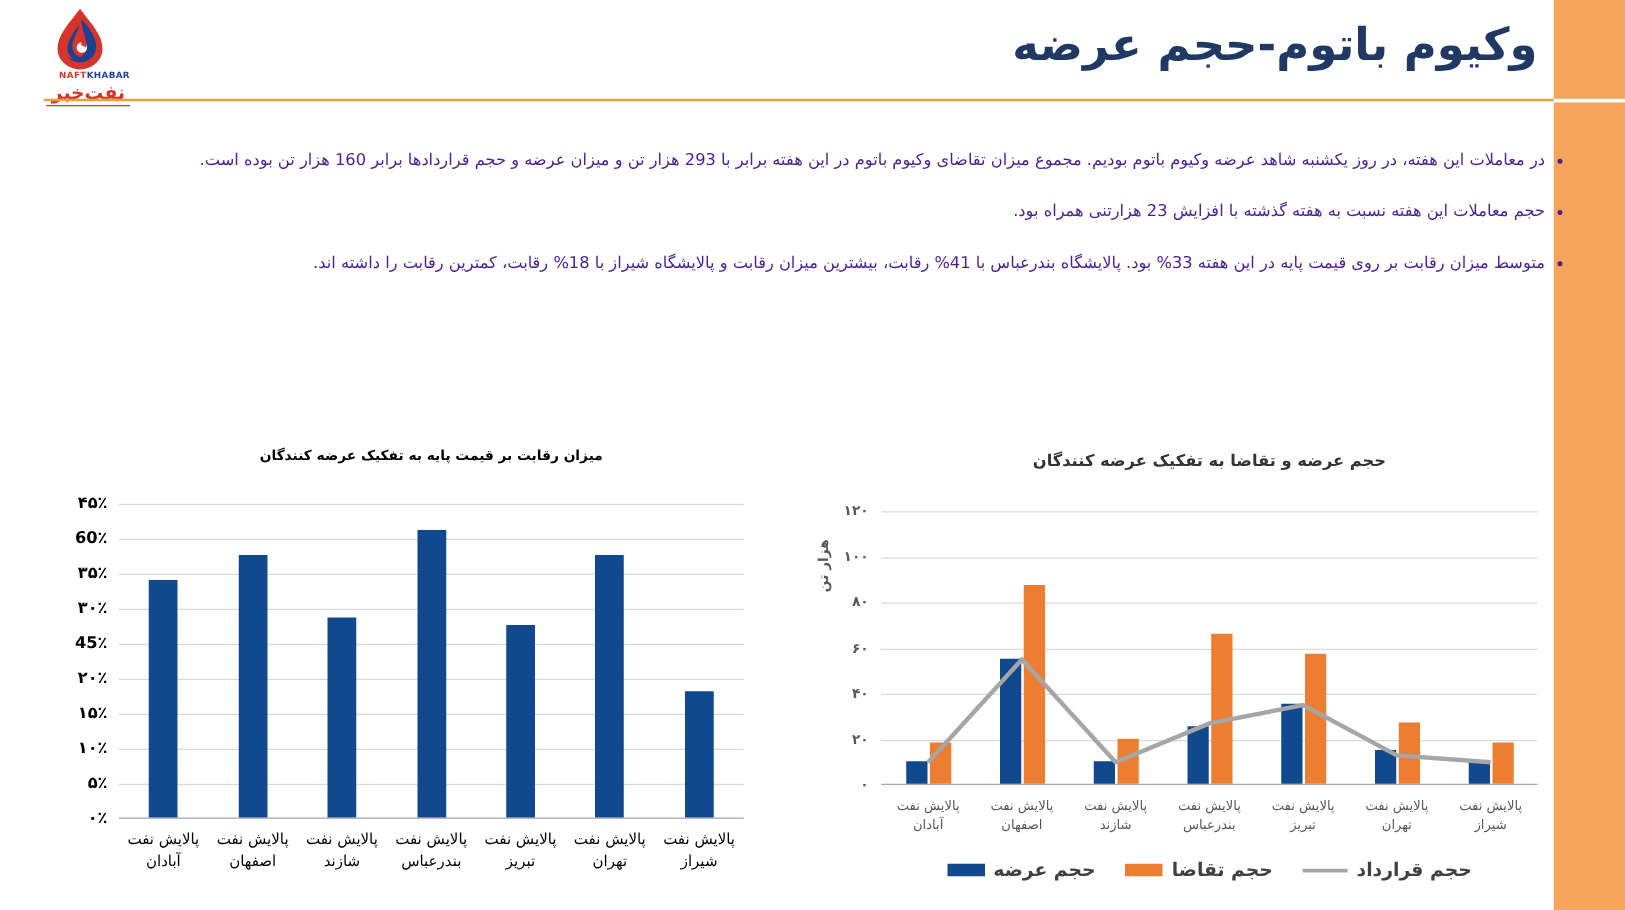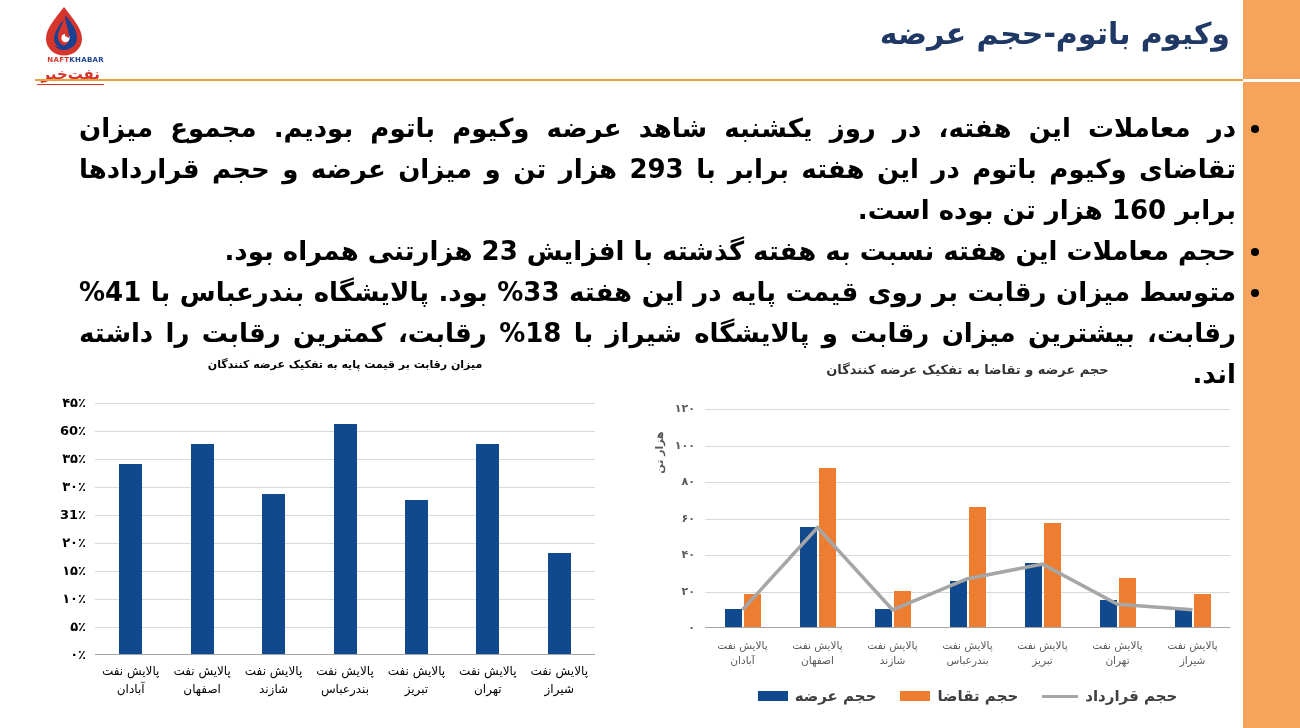--- a/index.html
+++ b/index.html
@@ -14,27 +14,27 @@
 
   
   .logo { position:absolute; left:24px; top:6px; width:80px; text-align:right; }
   .logo svg { display:block; margin:0 auto; }
   .logo-en { font-size:7px; font-weight:bold; letter-spacing:.3px; line-height:8px; }
   .logo-en .red  { color:#D6352B; }
   .logo-en .blue { color:#1B4193; }
   .logo-fa { color:#D6352B; font-weight:bold; font-size:15px; line-height:18px; border-bottom:1px solid #D6352B; display:inline-block; padding:0 4px 1px; }
 
   
-  .title { position:absolute; top:16px; right:70px; color:#1F3864; font-size:30px; font-weight:bold; }
+  .title { position:absolute; top:16px; right:70px; color:#1F3864; font-size:36px; font-weight:bold; }
   .rule  { position:absolute; left:35px; top:79px; width:1208px; height:2px; background:#E8A13C; }
 
   
   .bullets { position:absolute; top:108px; right:46px; width:1175px; list-style-position:outside; padding-right:18px; }
   .bullets li {
-    font-size:26px; line-height:41px; color:#000000; text-align:justify;font-weight:bold;
+    font-size:13px; line-height:41px; color:#4c1d95; text-align:justify;
   }
 
   
   .chart   { position:absolute; }
   .c-title { position:absolute; text-align:center; font-weight:bold; color:#262626; }
   .plot    { position:absolute; border-bottom:1px solid #A6A6A6; }
   .grid    { position:absolute; left:0; width:100%; height:1px; background:#D9D9D9; }
   .ylab    { position:absolute; right:4px; height:16px; line-height:16px; white-space:nowrap; }
   .bar     { position:absolute; bottom:0; }
   .xcell   { position:absolute; top:0; text-align:center; font-weight:normal; }
@@ -96,21 +96,21 @@
   </ul>
 
   <section class="chart chart1">
     <div class="c-title" dir="rtl">میزان رقابت بر قیمت پایه به تفکیک عرضه کنندگان</div>
     <div class="ylabels" id="c1-ylabels">
         <div class="ylab" dir="rtl" style="top: 244px;">۰٪</div>
         <div class="ylab" dir="rtl" style="top: 216px;">۵٪</div>
         <div class="ylab" dir="rtl" style="top: 188px;">۱۰٪</div>
         <div class="ylab" dir="rtl" style="top: 160px;">۱۵٪</div>
         <div class="ylab" dir="rtl" style="top: 132px;">۲۰٪</div>
-        <div class="ylab" dir="rtl" style="top: 104px;">31٪</div>
+        <div class="ylab" dir="rtl" style="top: 104px;">45٪</div>
         <div class="ylab" dir="rtl" style="top: 76px;">۳۰٪</div>
         <div class="ylab" dir="rtl" style="top: 48px;">۳۵٪</div>
         <div class="ylab" dir="rtl" style="top: 20px;">60٪</div>
         <div class="ylab" dir="rtl" style="top: -8px;">۴۵٪</div>
       </div>
     <div class="plot" id="c1-plot">
         <div class="grid" style="top: 224px;"></div>
         <div class="grid" style="top: 196px;"></div>
         <div class="grid" style="top: 168px;"></div>
         <div class="grid" style="top: 140px;"></div>

